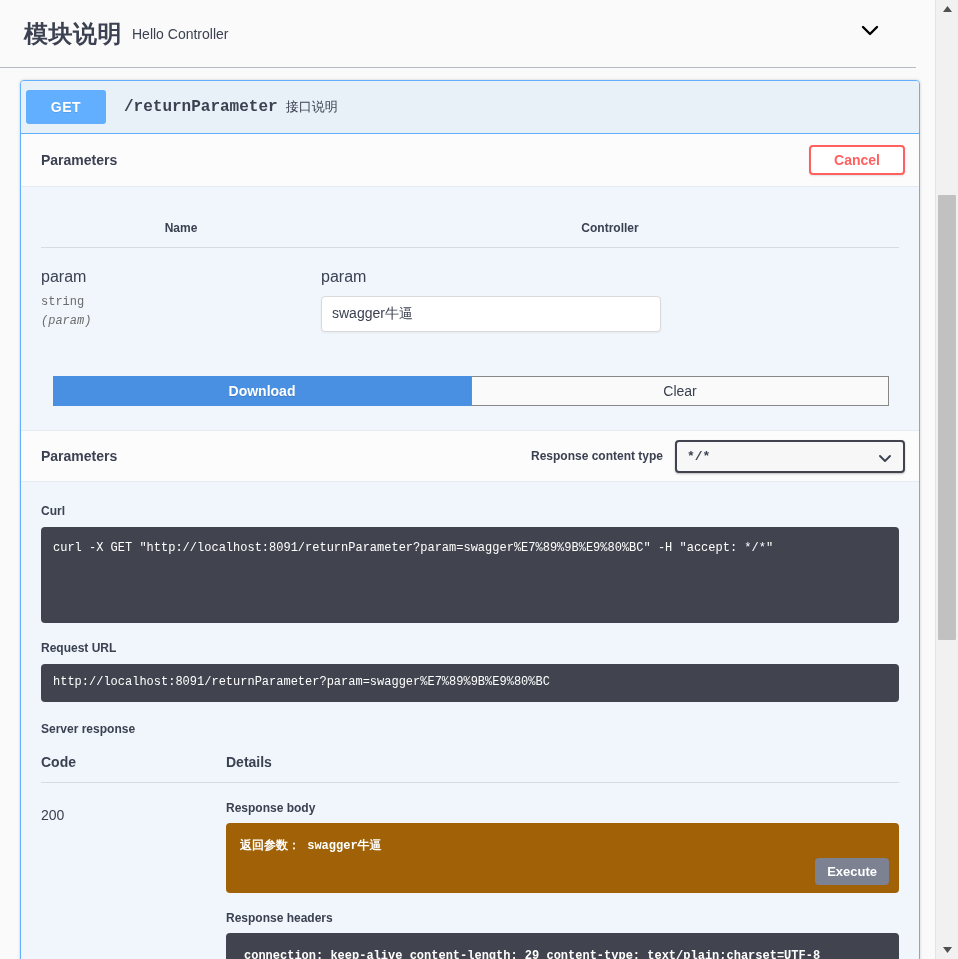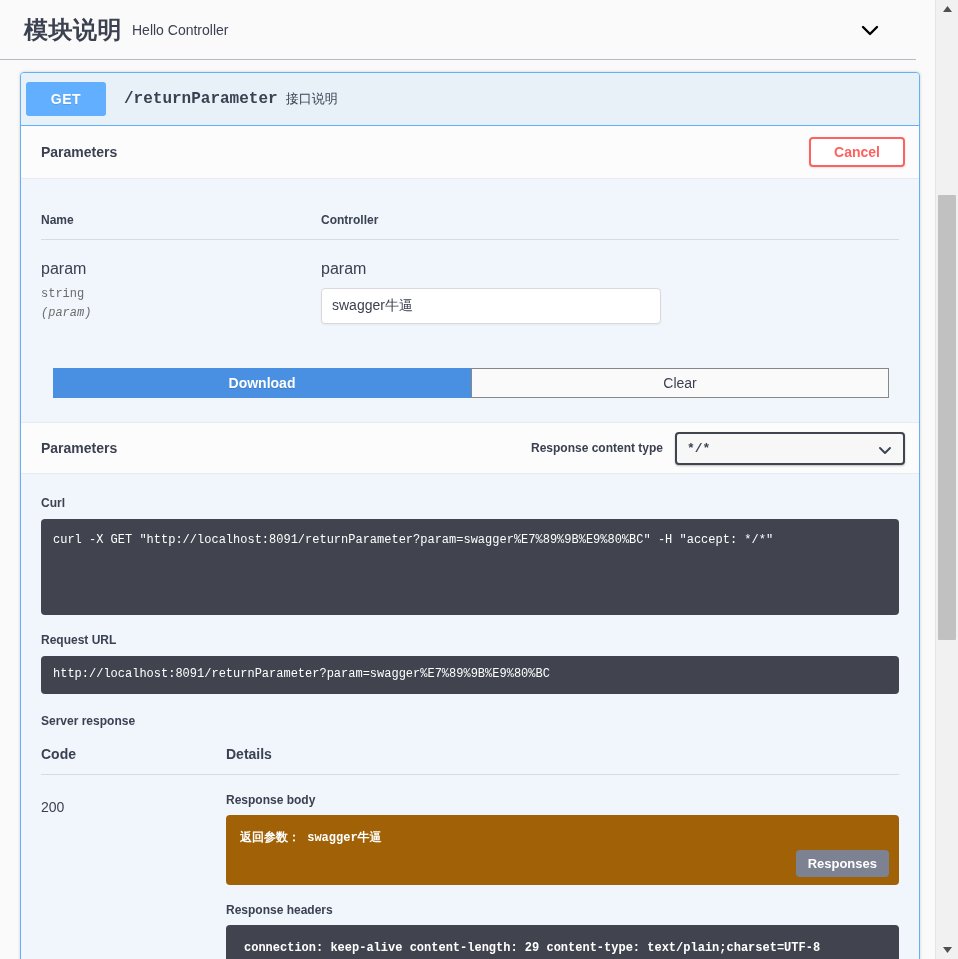--- a/index.html
+++ b/index.html
@@ -21,21 +21,21 @@
     position: absolute;
     left: 0; top: 0;
     width: 936px;
     height: 959px;
     background: #fafafa;
     overflow: hidden;
   }
 
   
   .tag-header {
-    height: 60px;
+    height: 68px;
     padding: 0 0 0 24px;
     display: flex;
     align-items: center;
     border-bottom: 1px solid #b5bac5;
     margin: 0 20px 0 0;
     box-sizing: border-box;
     position: relative;
   }
   .tag-title {
     font-size: 24px;
@@ -130,21 +130,21 @@
 
   .params-body {
     background: #f0f6fc;
     padding: 0 20px 0 20px;
   }
   table.params {
     width: 100%;
     border-collapse: collapse;
   }
   table.params th {
-    text-align: left;
+    text-align: center;
     font-size: 12px;
     font-weight: bold;
     color: #3b4151;
     padding: 34px 0 12px 0;
     border-bottom: 1px solid #d6dce3;
   }
   table.params th.col-name { width: 280px; }
   table.params td {
     vertical-align: top;
     padding: 20px 0 0 0;
@@ -490,21 +490,21 @@
         </thead>
         <tbody>
           <tr>
             <td>
               <div class="resp-code">200</div>
             </td>
             <td>
               <div class="resp-sub">Response body</div>
               <div class="resp-body-box">
                 <div class="resp-body-text">返回参数： swagger牛逼</div>
-                <button class="btn-download">Responses</button>
+                <button class="btn-download">Execute</button>
               </div>
               <div class="resp-sub">Response headers</div>
               <div class="resp-headers-box"> connection: keep-alive 
  content-length: 29 
  content-type: text/plain;charset=UTF-8</div>
             </td>
           </tr>
         </tbody>
       </table>
 

